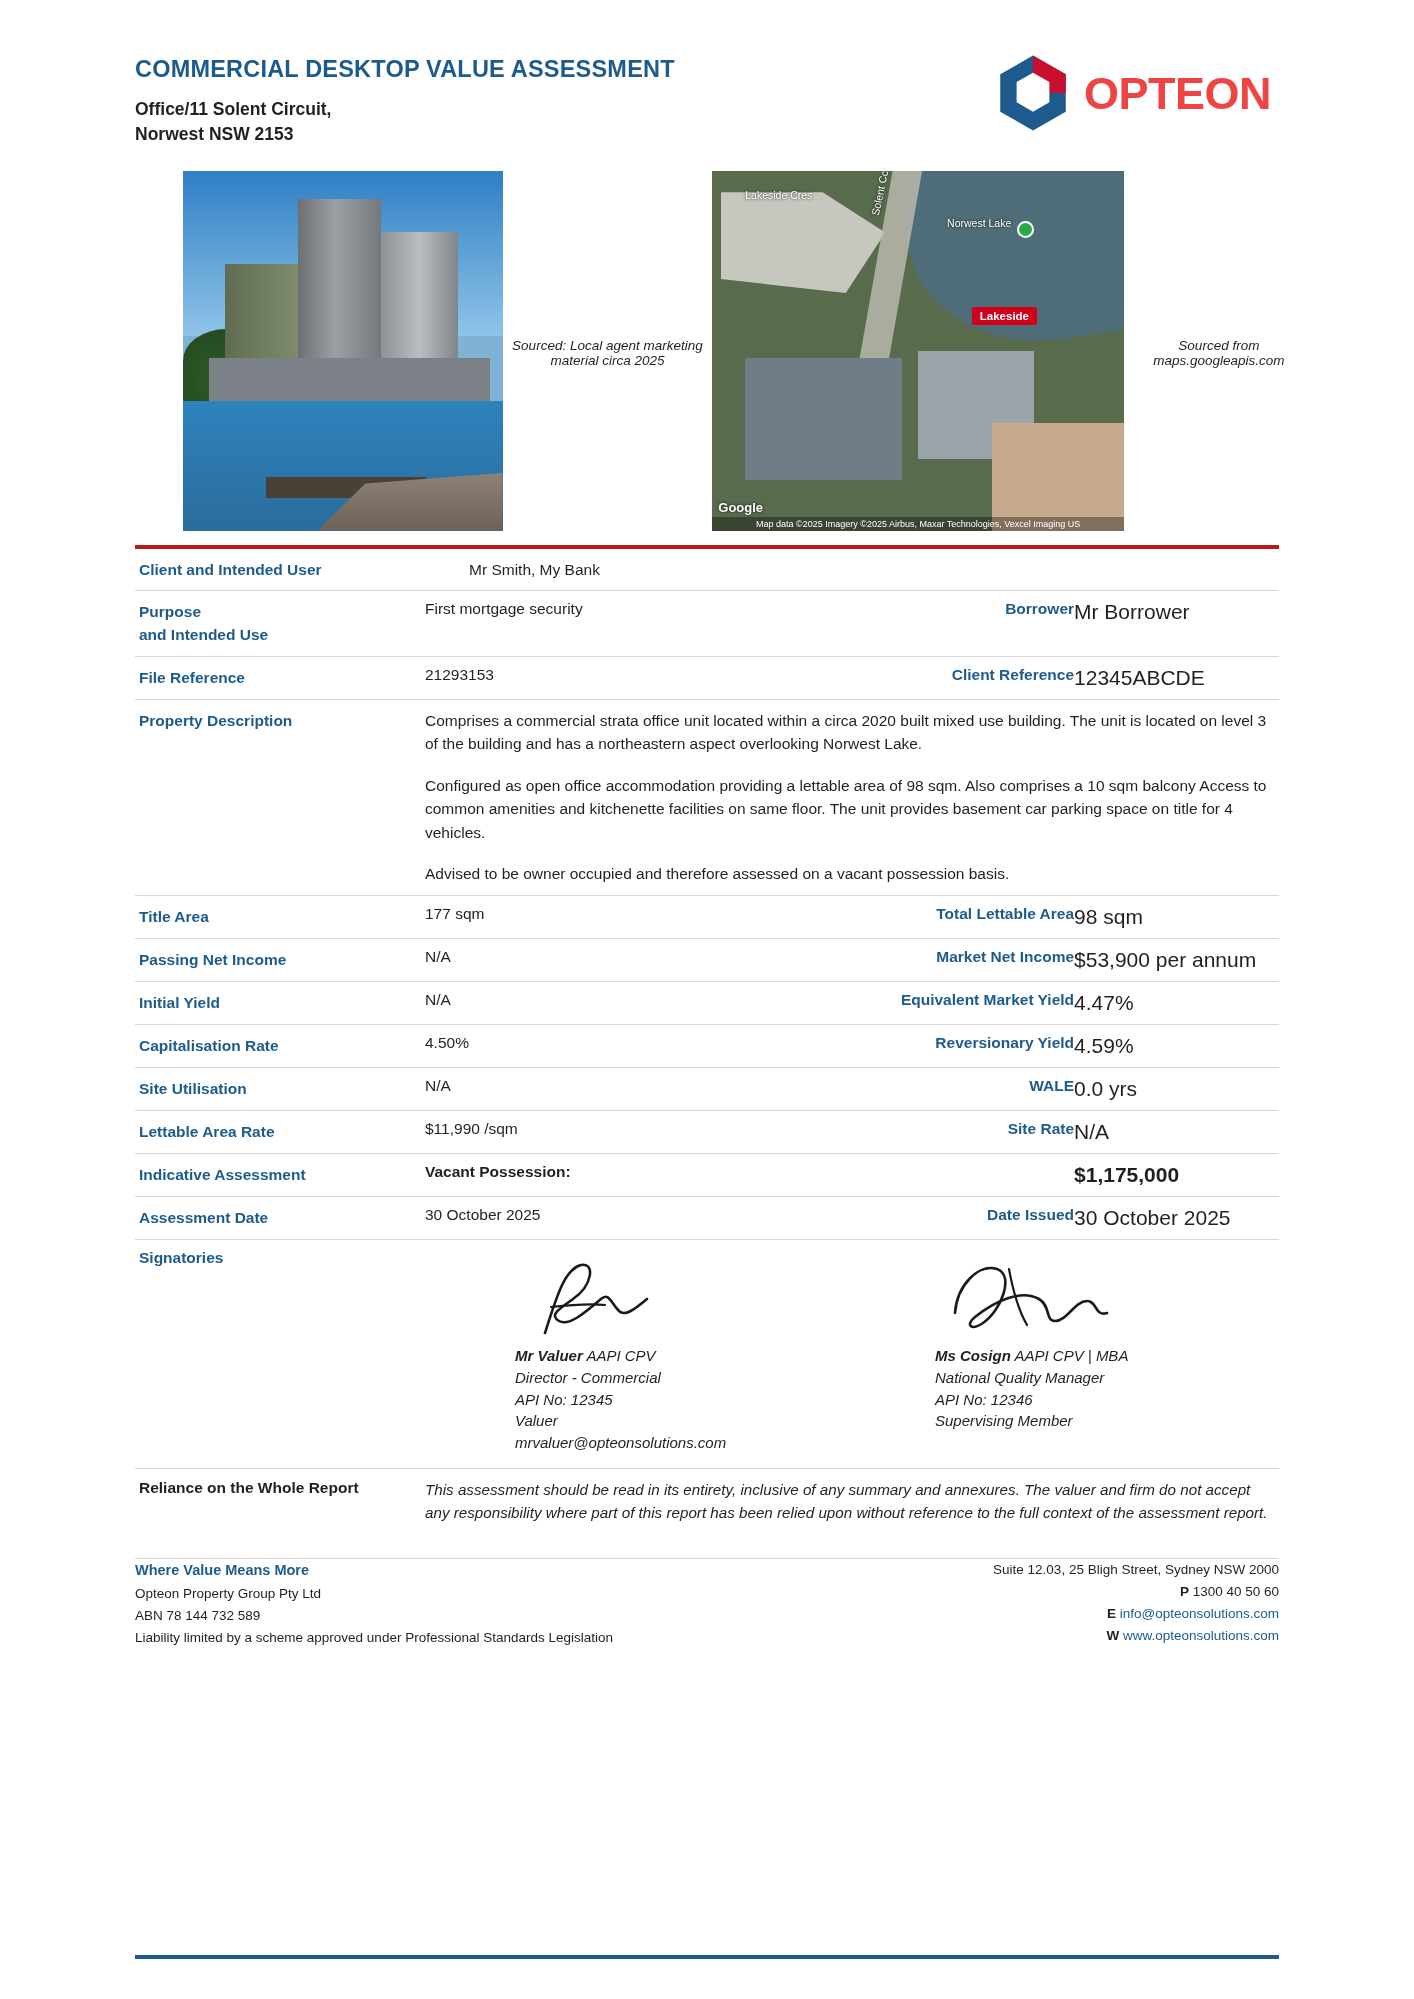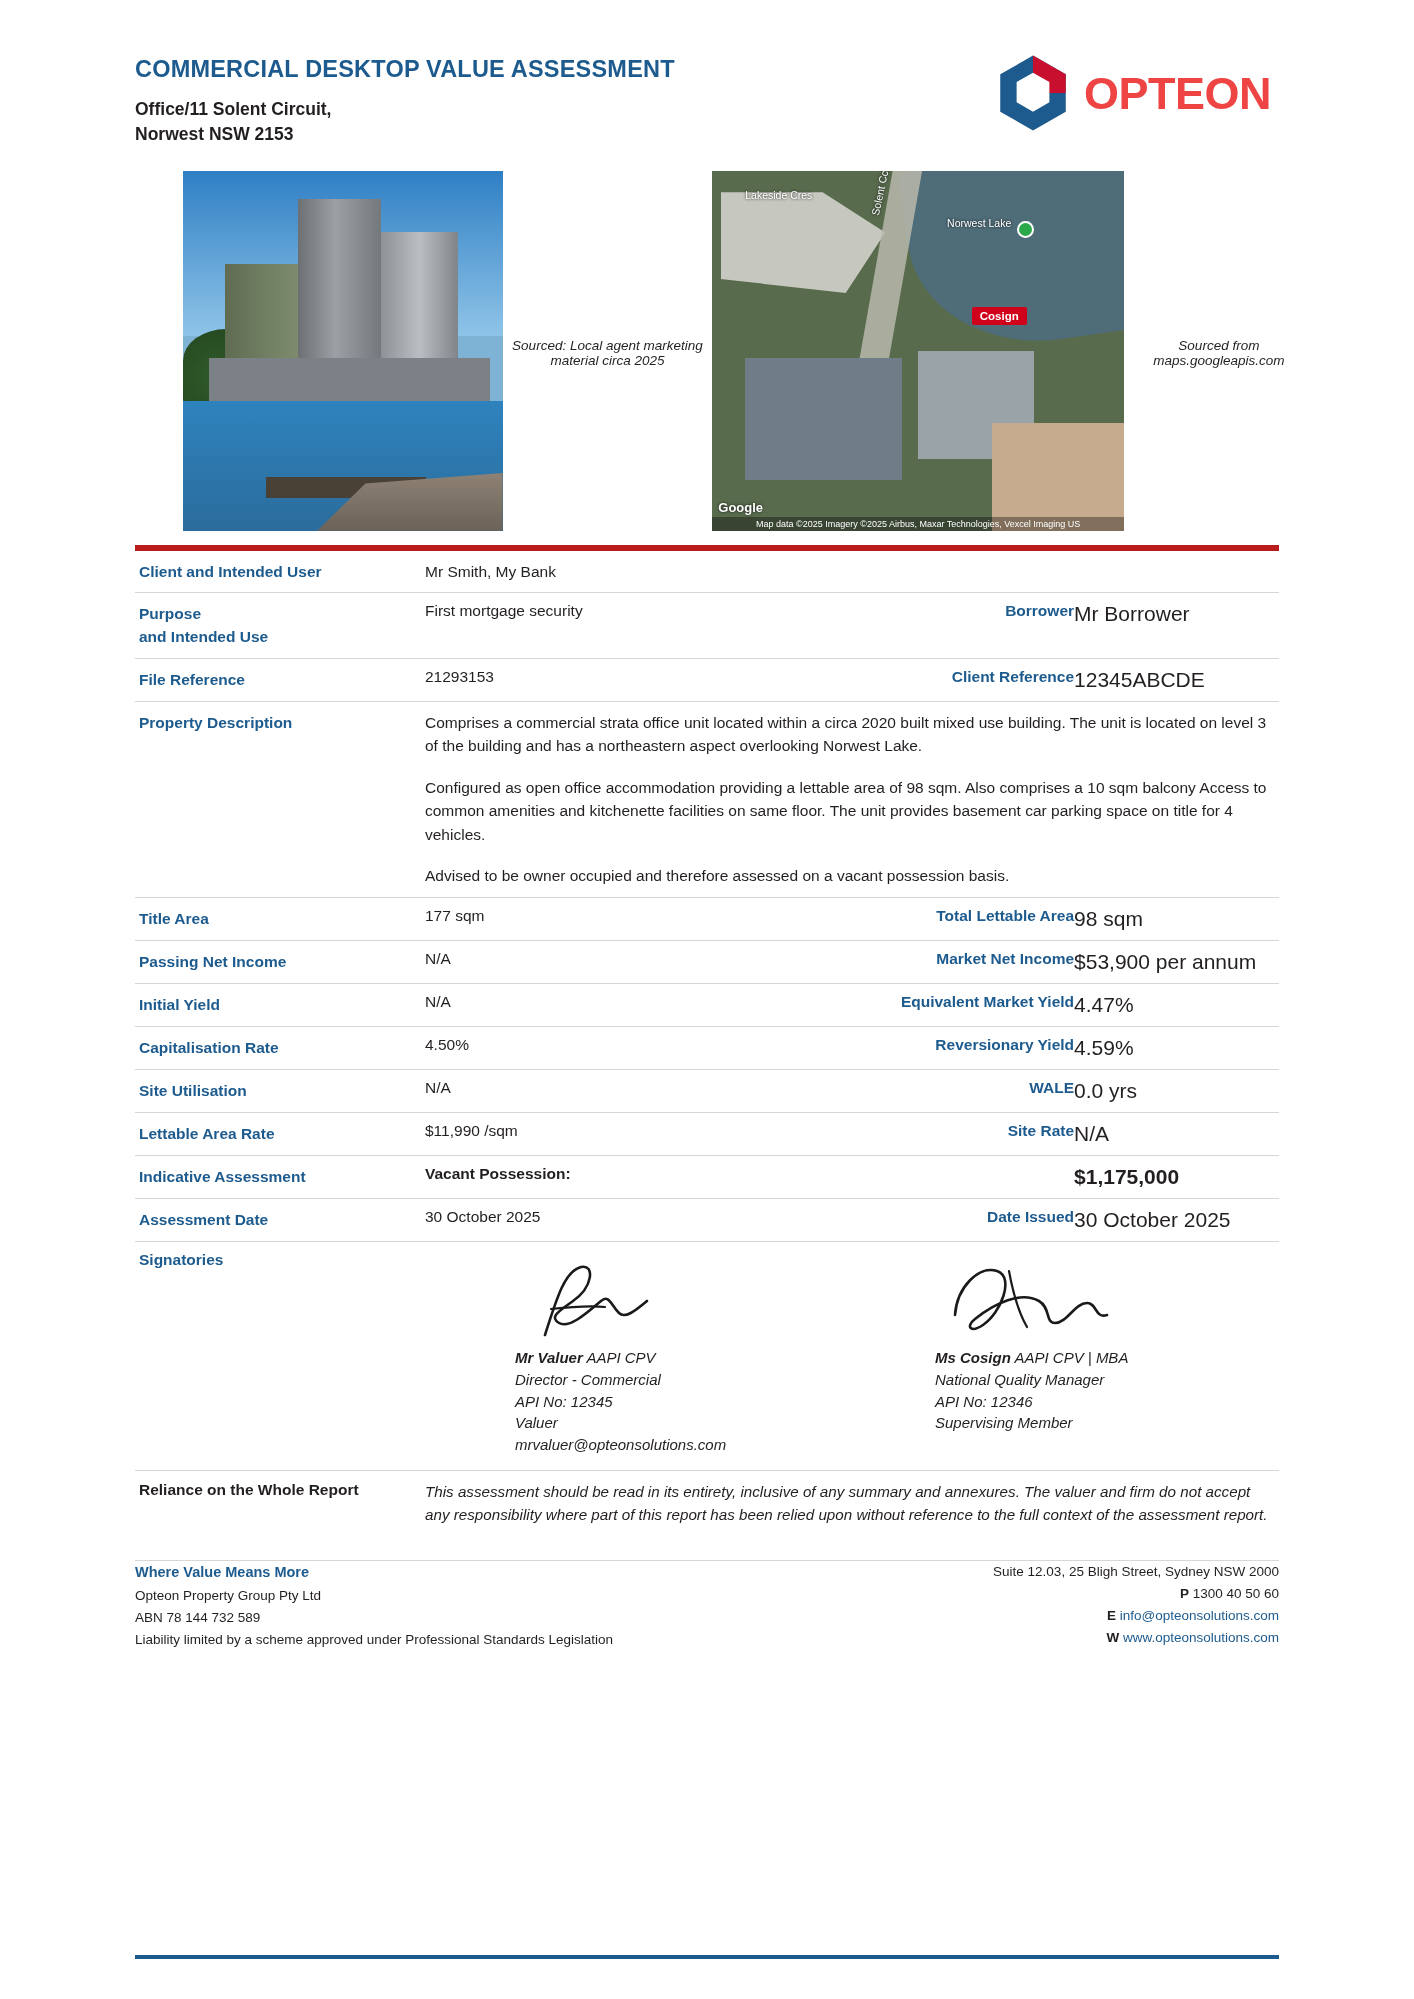--- a/index.html
+++ b/index.html
@@ -194,21 +194,21 @@
   }
 
   
   .table { margin-top: 14px; }
   .row {
     display: flex;
     border-top: 1px solid #d7d7d7;
     padding: 9px 0 9px 0;
     align-items: flex-start;
   }
-  .row.first { border-top: 6px solid #b91c1c; }
+  .row.first { border-top: 4px solid #b91c1c; gap: 44px; }
   .lbl {
     width: 290px;
     flex: 0 0 290px;
     color: #1d5b8e;
     font-weight: bold;
     font-size: 15.5px;
     line-height: 1.5;
     padding-left: 4px;
     box-sizing: border-box;
   }
@@ -338,21 +338,21 @@
         <div class="map-lake"></div>
         <div class="map-roofs"></div>
         <div class="map-road"></div>
         <div class="map-blk2"></div>
         <div class="map-blk3"></div>
         <div class="map-blk4"></div>
         <div class="map-label" style="left:8%; top:5%;">Lakeside Cres</div>
         <div class="map-label rot" style="left:38%; top:12%;">Solent Cct</div>
         <div class="map-label" style="left:57%; top:13%;">Norwest Lake</div>
         <div class="map-pin"></div>
-        <div class="subject-badge">Cosign</div>
+        <div class="subject-badge">Lakeside</div>
         <div class="g-logo">Google</div>
         <div class="map-attrib">Map data ©2025 Imagery ©2025 Airbus, Maxar Technologies, Vexcel Imaging US</div>
       </div>
       <div class="caption">Sourced from maps.googleapis.com</div>
     </div>
   </div>
 
   <div class="table">
 
     <div class="row first">

